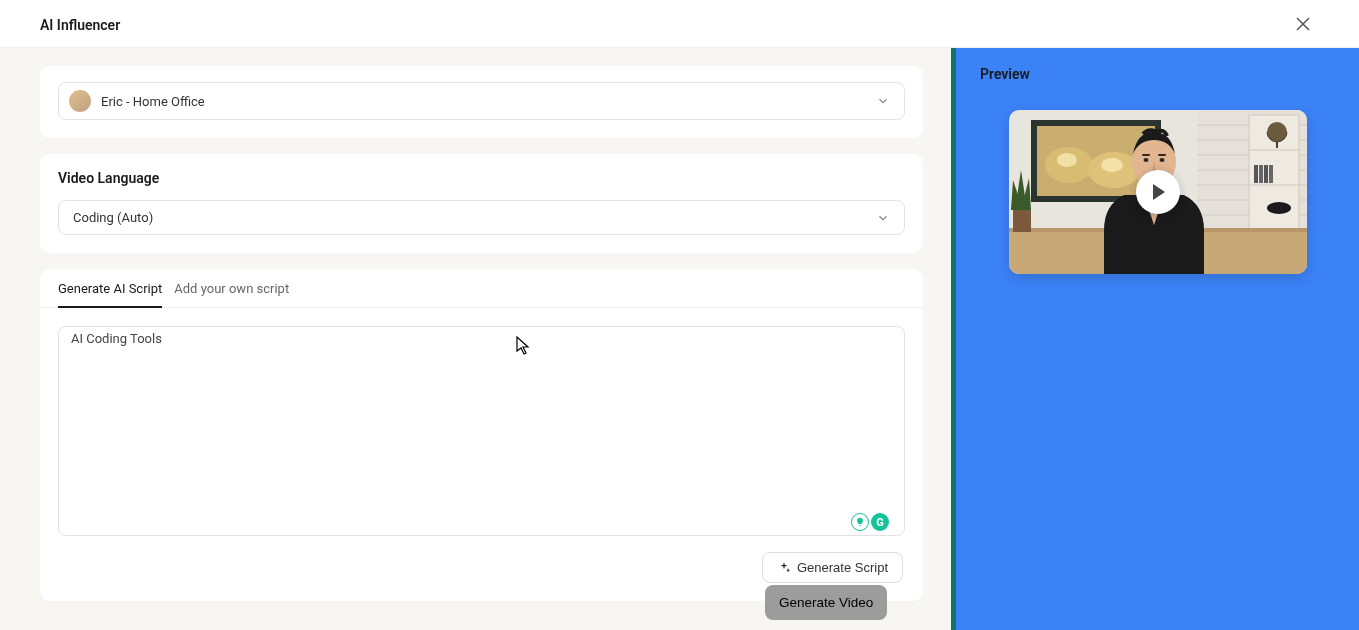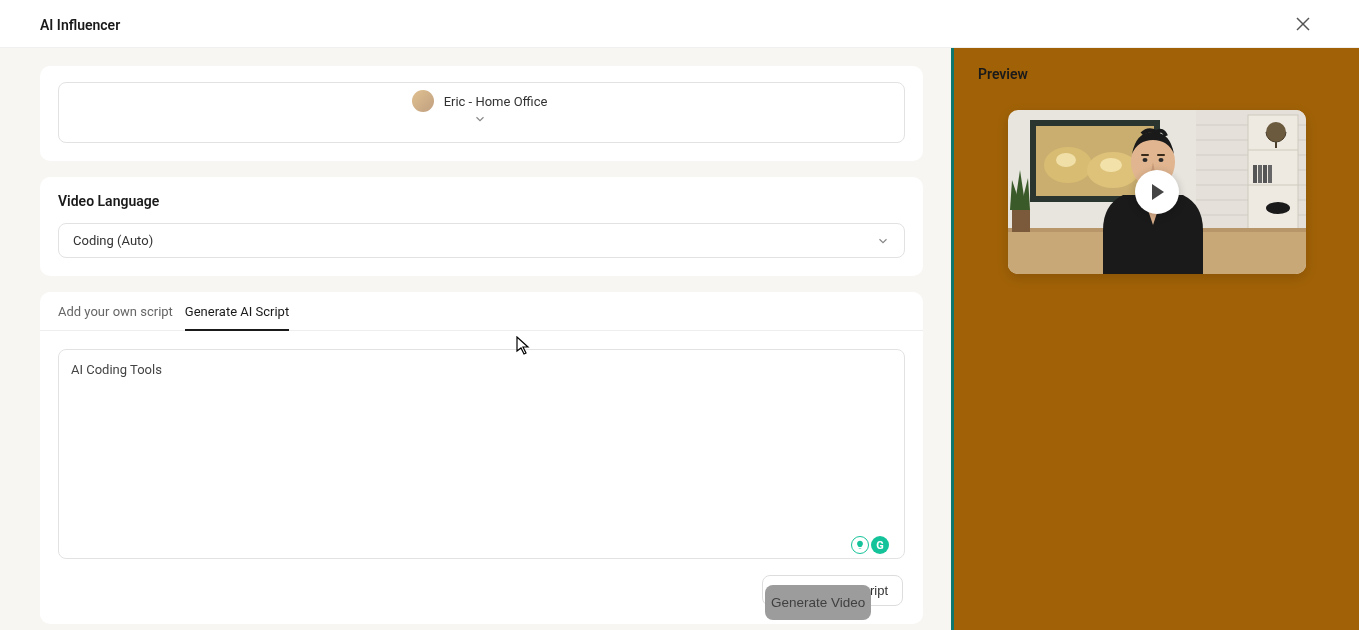--- a/index.html
+++ b/index.html
@@ -44,22 +44,22 @@
     }
     .left-panel {
       flex: 1;
       background: #f7f6f3;
       padding: 18px 28px 0 40px;
       overflow-y: auto;
       position: relative;
     }
     .right-panel {
       width: 408px;
-      background: #a16207;
-      border-left: 3px solid #0f766e;
+      background: #3b82f6;
+      border-left: 5px solid #0f766e;
       padding: 18px 24px;
     }
     .card {
       background: #ffffff;
       border-radius: 10px;
       padding: 16px 18px 18px 18px;
       margin-bottom: 16px;
     }
     .card-title {
       font-size: 14px;
@@ -72,22 +72,21 @@
       align-items: center;
       justify-content: space-between;
       border: 1px solid #e2e2e2;
       border-radius: 8px;
       padding: 9px 14px;
       cursor: pointer;
       font-size: 13px;
       color: #333;
     }
     .select-box.with-avatar {
-      padding: 7px 14px 16px 10px;
-      flex-direction: column;
+      padding: 7px 14px 7px 10px;
     }
     .select-left {
       display: flex;
       align-items: center;
       gap: 10px;
     }
     .avatar-sm {
       width: 22px;
       height: 22px;
       border-radius: 50%;
@@ -123,21 +122,21 @@
     }
     .script-body {
       padding: 18px 18px 18px 18px;
       position: relative;
     }
     .script-textarea {
       width: 100%;
       height: 210px;
       border: 1px solid #e2e2e2;
       border-radius: 8px;
-      padding: 12px 12px;
+      padding: 4px 12px;
       font-size: 13px;
       color: #444;
       font-family: inherit;
       resize: none;
       outline: none;
     }
     .floating-badges {
       position: absolute;
       bottom: 68px;
       right: 32px;
@@ -228,23 +227,23 @@
       height: 0;
       border-left: 12px solid #444;
       border-top: 8px solid transparent;
       border-bottom: 8px solid transparent;
       margin-left: 3px;
     }
     .generate-video-btn {
       position: fixed;
       left: 765px;
       bottom: 10px;
-      padding: 10px 6px;
+      padding: 10px 14px;
       background: #9c9c9c;
-      color: #404040;
+      color: #000000;
       border: none;
       border-radius: 8px;
       font-size: 13.5px;
       font-weight: 500;
       cursor: pointer;
     }
     .cursor-pointer {
       position: absolute;
       left: 516px;
       top: 288px;
@@ -289,22 +288,22 @@
         <span class="chevron">
           <svg width="14" height="14" viewBox="0 0 24 24" fill="none" stroke="currentColor" stroke-width="2">
               <polyline points="6 9 12 15 18 9"></polyline>
             </svg>
         </span>
       </div>
     </div>
 
     <div class="script-card">
       <div class="tabs">
+        <div class="tab active">Generate AI Script</div>
         <div class="tab">Add your own script</div>
-        <div class="tab active">Generate AI Script</div>
       </div>
       <div class="script-body">
         <textarea class="script-textarea" style="">AI Coding Tools</textarea>
         <div class="floating-badges">
           <div class="bulb-badge">
             <svg width="10" height="10" viewBox="0 0 24 24" fill="currentColor">
                 <path d="M9 21h6v-1H9v1zm3-19C8.14 2 5 5.14 5 9c0 2.38 1.19 4.47 3 5.74V17h8v-2.26c1.81-1.27 3-3.36 3-5.74 0-3.86-3.14-7-7-7z"></path>
               </svg>
           </div>
           <div class="g-badge">G</div>

